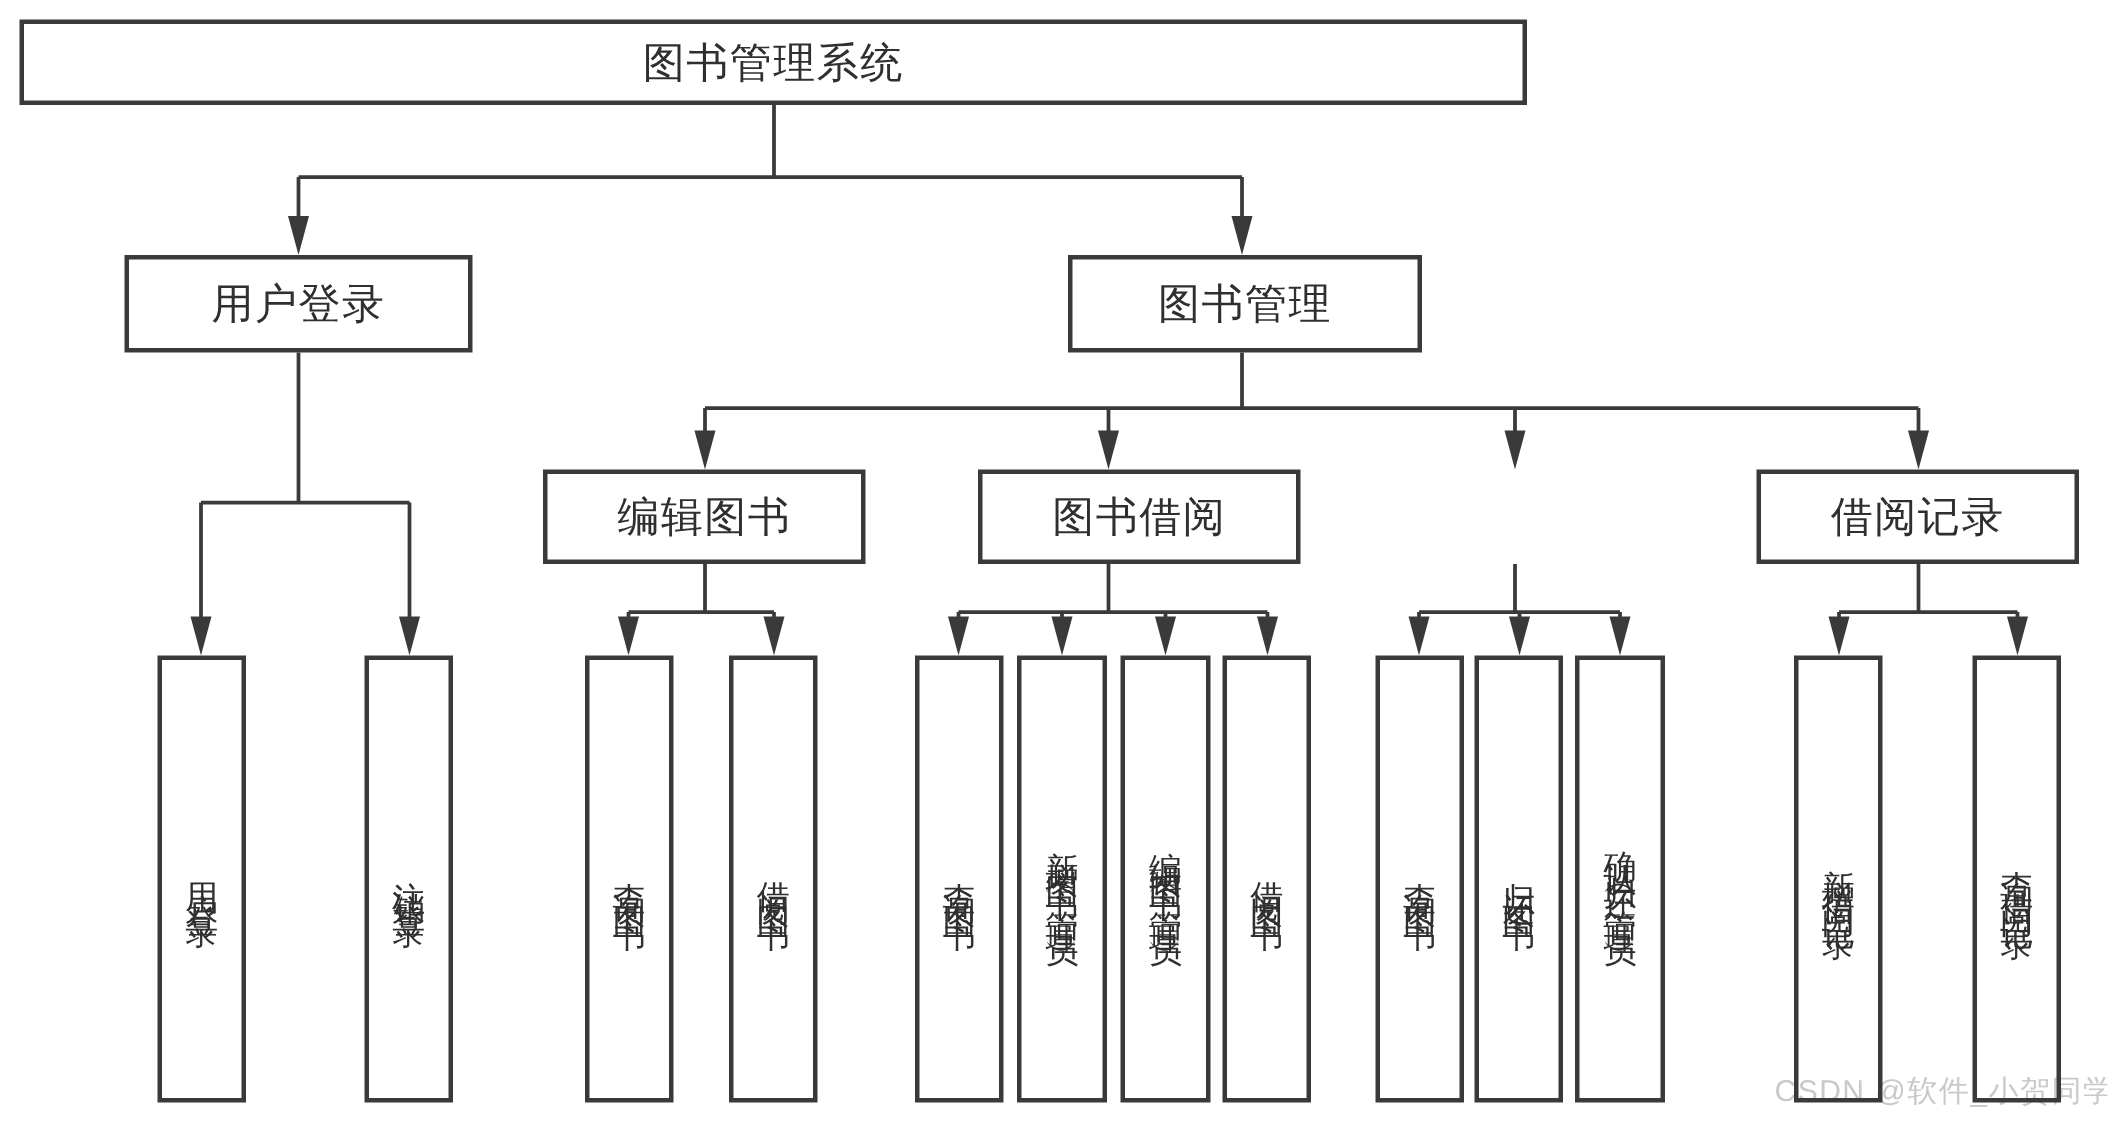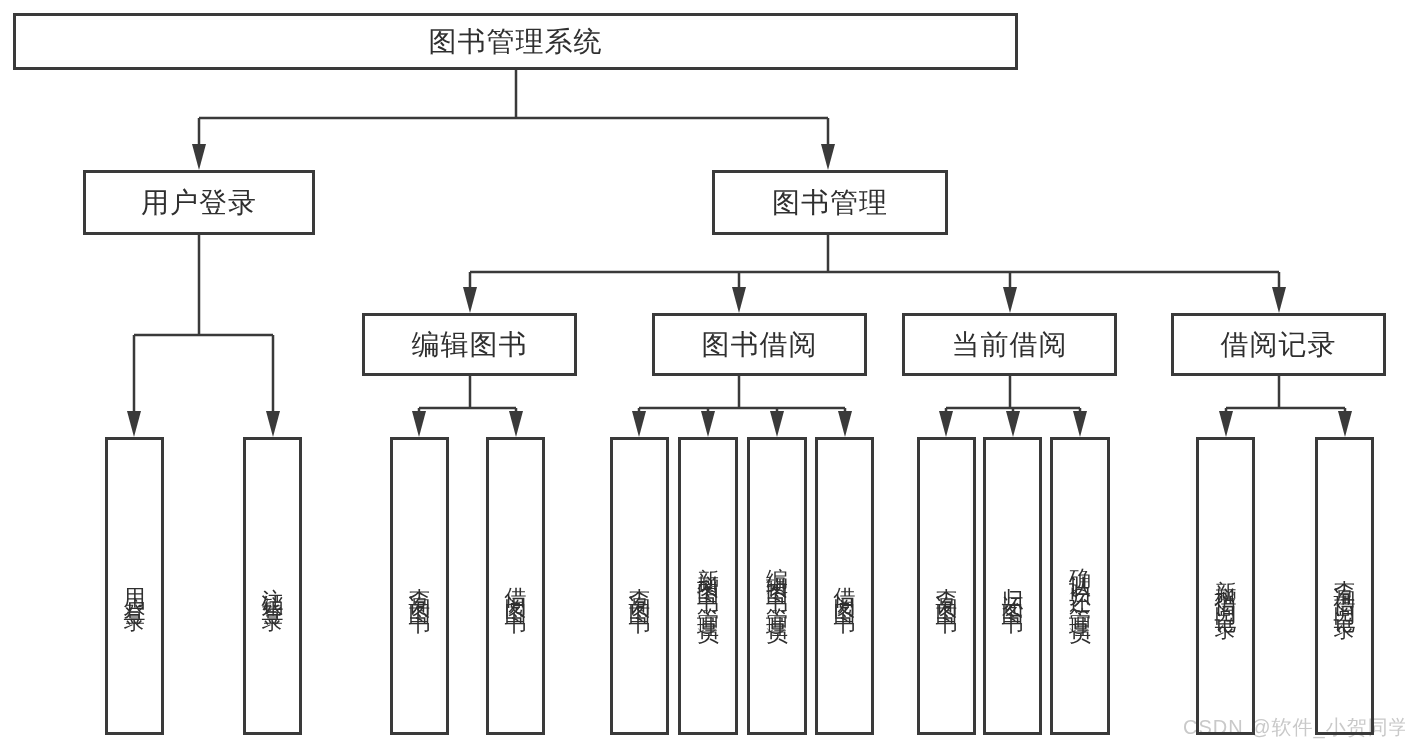--- a/index.html
+++ b/index.html
@@ -105,21 +105,20 @@
 
   <div class="watermark" style="left:1183px; top:714px;">CSDN @软件_小贺同学</div>
 
   <div class="box" style="left:13px; top:13px; width:1005px; height:57px;">图书管理系统</div>
 
   <div class="box" style="left:83px; top:170px; width:232px; height:65px;">用户登录</div>
   <div class="box" style="left:712px; top:170px; width:236px; height:65px;">图书管理</div>
 
   <div class="box" style="left:362px; top:313px; width:215px; height:63px;">编辑图书</div>
   <div class="box" style="left:631px; top:313px; width:215px; height:63px;margin-left:21px;">图书借阅</div>
-  <div class="box" style="left:902px; top:313px; width:215px; height:63px;">当前借阅</div>
   <div class="box" style="left:1171px; top:313px; width:215px; height:63px;">借阅记录</div>
 
   <div class="box vbox" style="left:105px; top:437px; width:59px; height:298px;">用户登录</div>
   <div class="box vbox" style="left:243px; top:437px; width:59px; height:298px;">注销登录</div>
 
   <div class="box vbox" style="left:390px; top:437px; width:59px; height:298px;">查询图书</div>
   <div class="box vbox" style="left:486px; top:437px; width:59px; height:298px;">借阅图书</div>
 
   <div class="box vbox" style="left:610px; top:437px; width:59px; height:298px;">查询图书</div>
   <div class="box vbox" style="left:678px; top:437px; width:60px; height:298px;">新增图书（管理员）</div>

